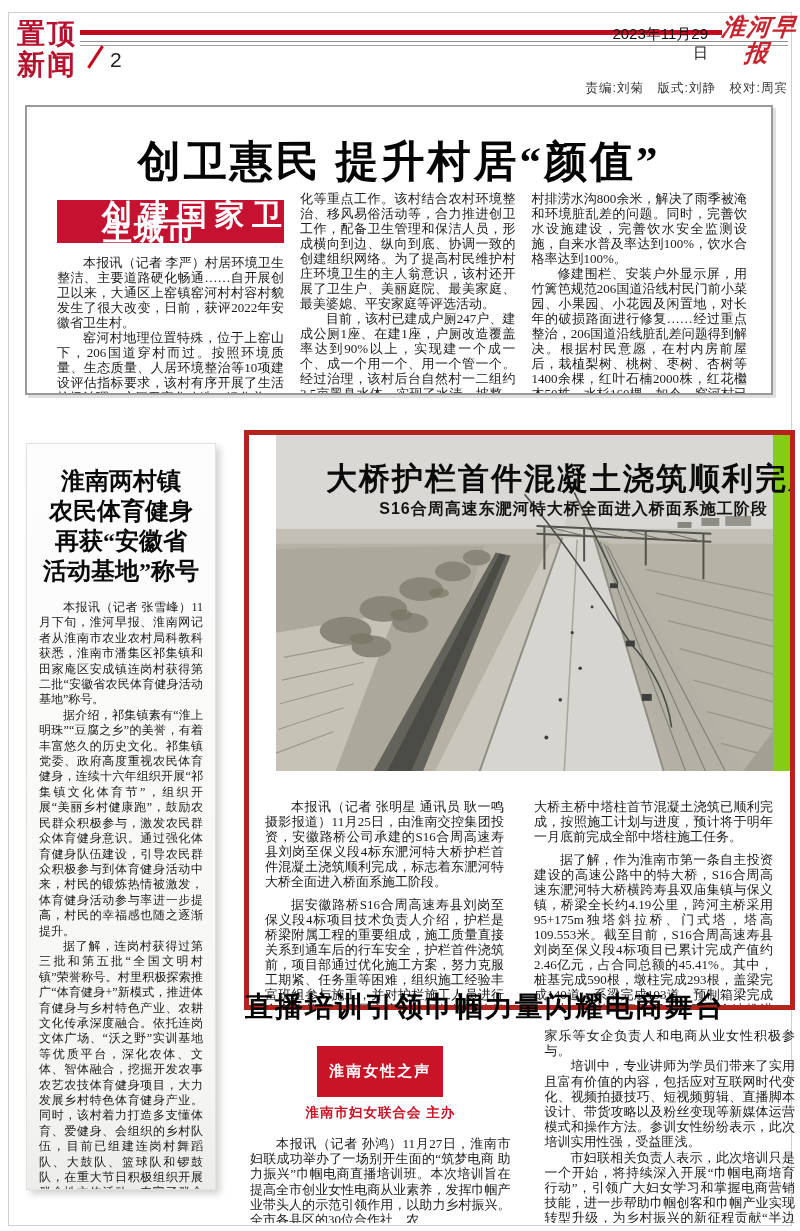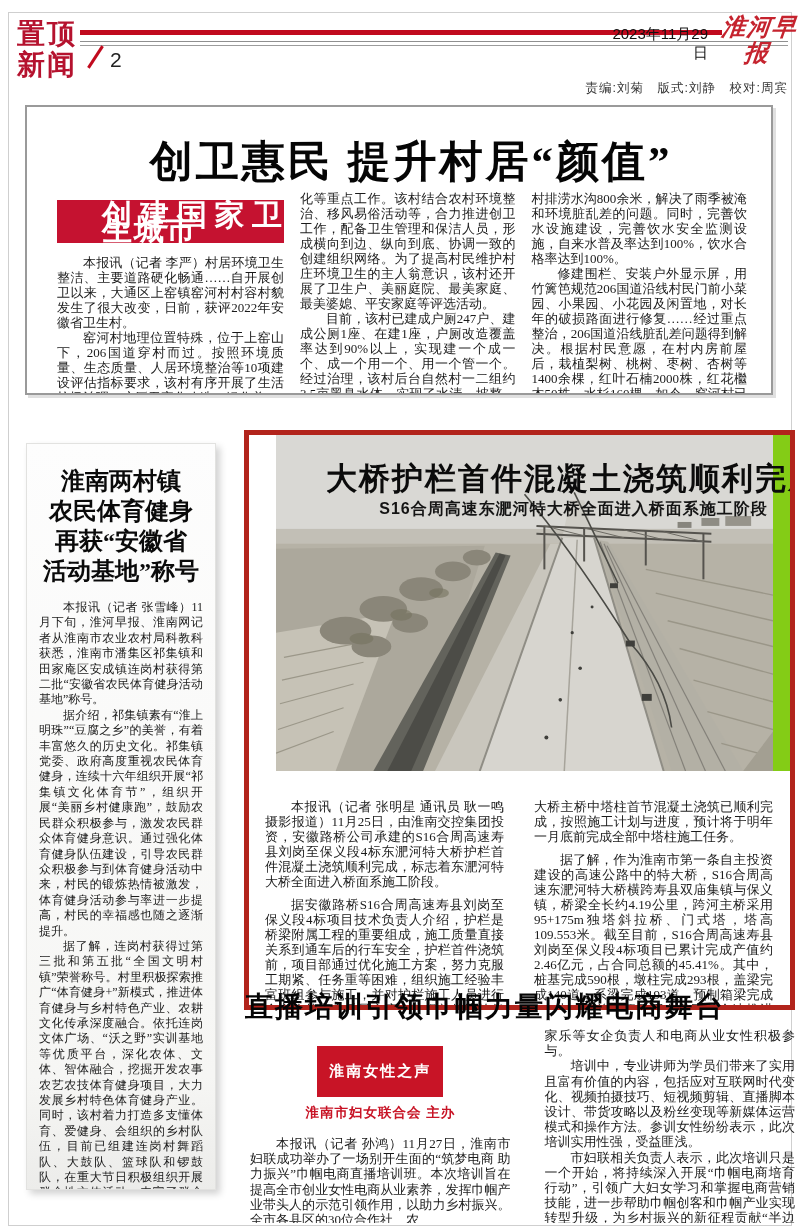--- a/index.html
+++ b/index.html
@@ -26,21 +26,21 @@
     font-size:15px;color:#111;font-family:"Liberation Sans",sans-serif;}
   .masthead{position:absolute;left:716px;top:14px;width:84px;text-align:center;
     font-size:24px;line-height:26px;font-weight:bold;font-style:italic;color:#c5232e;
     transform:skewX(-6deg);letter-spacing:1px;}
   .credits{position:absolute;right:12px;top:80px;font-size:12.5px;color:#333;
     font-family:"Liberation Sans",sans-serif;letter-spacing:1px;}
   
   .top-box{position:absolute;left:25px;top:105px;width:744px;height:286px;
     border:2px solid #9a9a9a;box-shadow:3px 3px 0 rgba(0,0,0,0.12);
     background:#fff;overflow:hidden;}
-  .top-headline{margin:0;position:absolute;left:12px;top:26px;width:100%;text-align:center;
+  .top-headline{margin:0;position:absolute;left:0;top:26px;width:100%;text-align:center;
     font-size:43px;font-weight:bold;letter-spacing:3px;color:#050505;
     font-family:"Liberation Serif",serif;}
   .top-cols{position:absolute;left:30px;top:84px;width:690px;height:196px;
     display:flex;gap:16px;}
   .tcol{flex:1 1 0;font-size:13px;line-height:15px;text-align:justify;}
   .tcol p{margin:0;text-indent:2em;}
   .cont p:first-child{text-indent:0;}
   .tag{width:182px;height:43px;background:#c51230;color:#fff;
     font-family:"Liberation Sans",sans-serif;font-weight:bold;font-size:30px;
     display:flex;align-items:center;justify-content:center;letter-spacing:2px;

